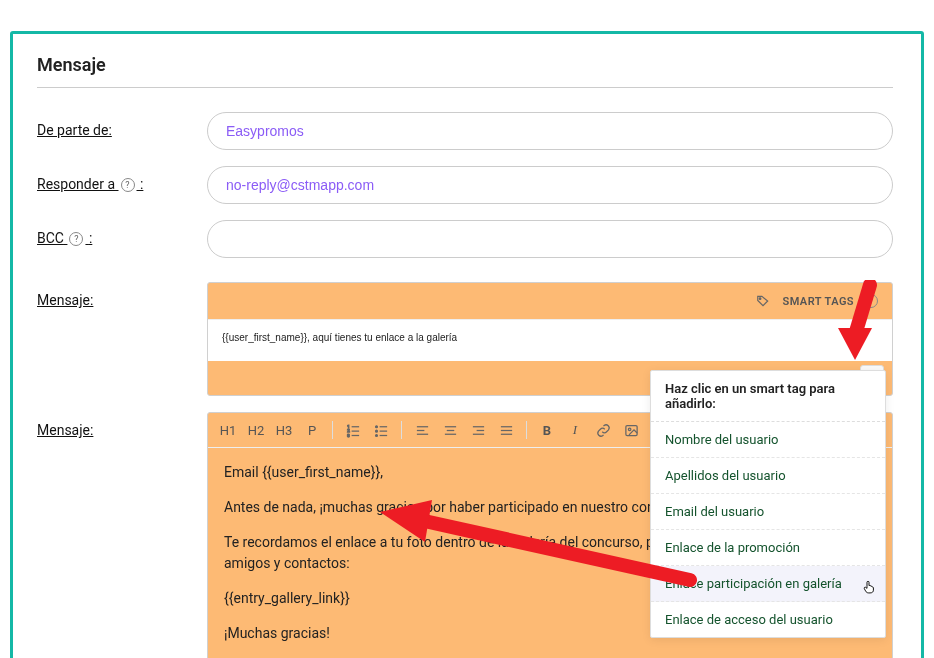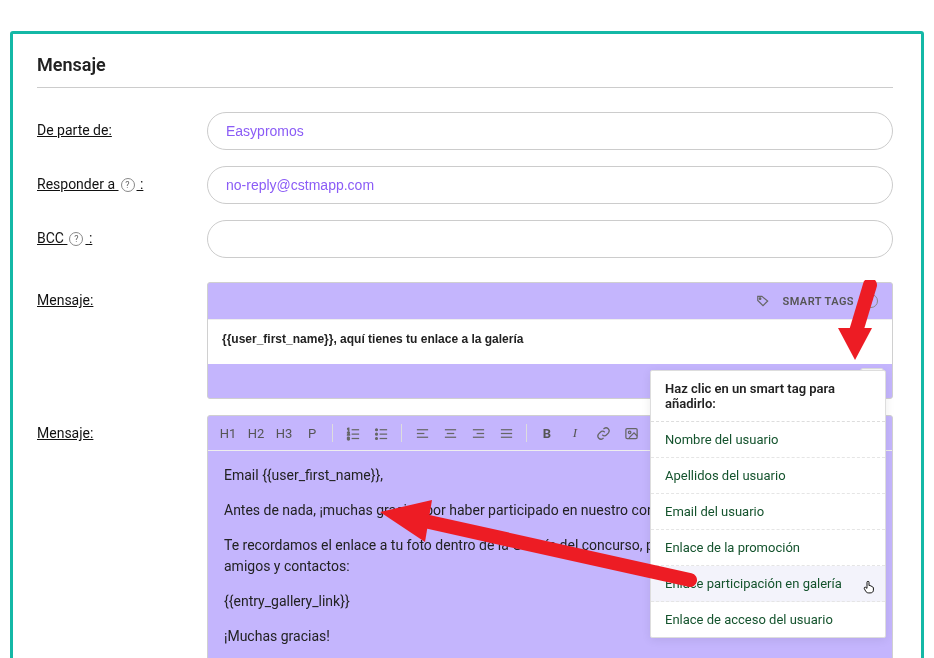--- a/index.html
+++ b/index.html
@@ -66,21 +66,21 @@
     border: 1px solid #ccc;
     border-radius: 999px;
     padding: 10px 18px;
     font-size: 14px;
     color: #8b5cf6;
     background: #fff;
   }
   .editor-box {
     border: 1px solid #d0d0d0;
     border-radius: 3px;
-    background: #c4b5fd;
+    background: #fdba74;
   }
   .editor-header {
     display: flex;
     align-items: center;
     justify-content: flex-end;
     gap: 8px;
     padding: 6px 12px;
     font-size: 12px;
     color: #555;
     border-bottom: 1px solid #eee;
@@ -88,24 +88,23 @@
   .smart-tags-label {
     letter-spacing: 0.04em;
     font-size: 11px;
     color: #555;
     font-weight: 600;
   }
   .subject-input {
     width: 100%;
     border: none;
     padding: 12px 14px 18px 14px;
-    font-size: 12px;
+    font-size: 10px;
     color: #222;
     outline: none;
-    font-weight: bold;
   }
   .subject-footer {
     display: flex;
     justify-content: flex-end;
     padding: 4px 8px 6px 8px;
   }
   .emoji-btn, .tag-icon-btn {
     border: 1px solid #ddd;
     background: #fafafa;
     border-radius: 3px;

